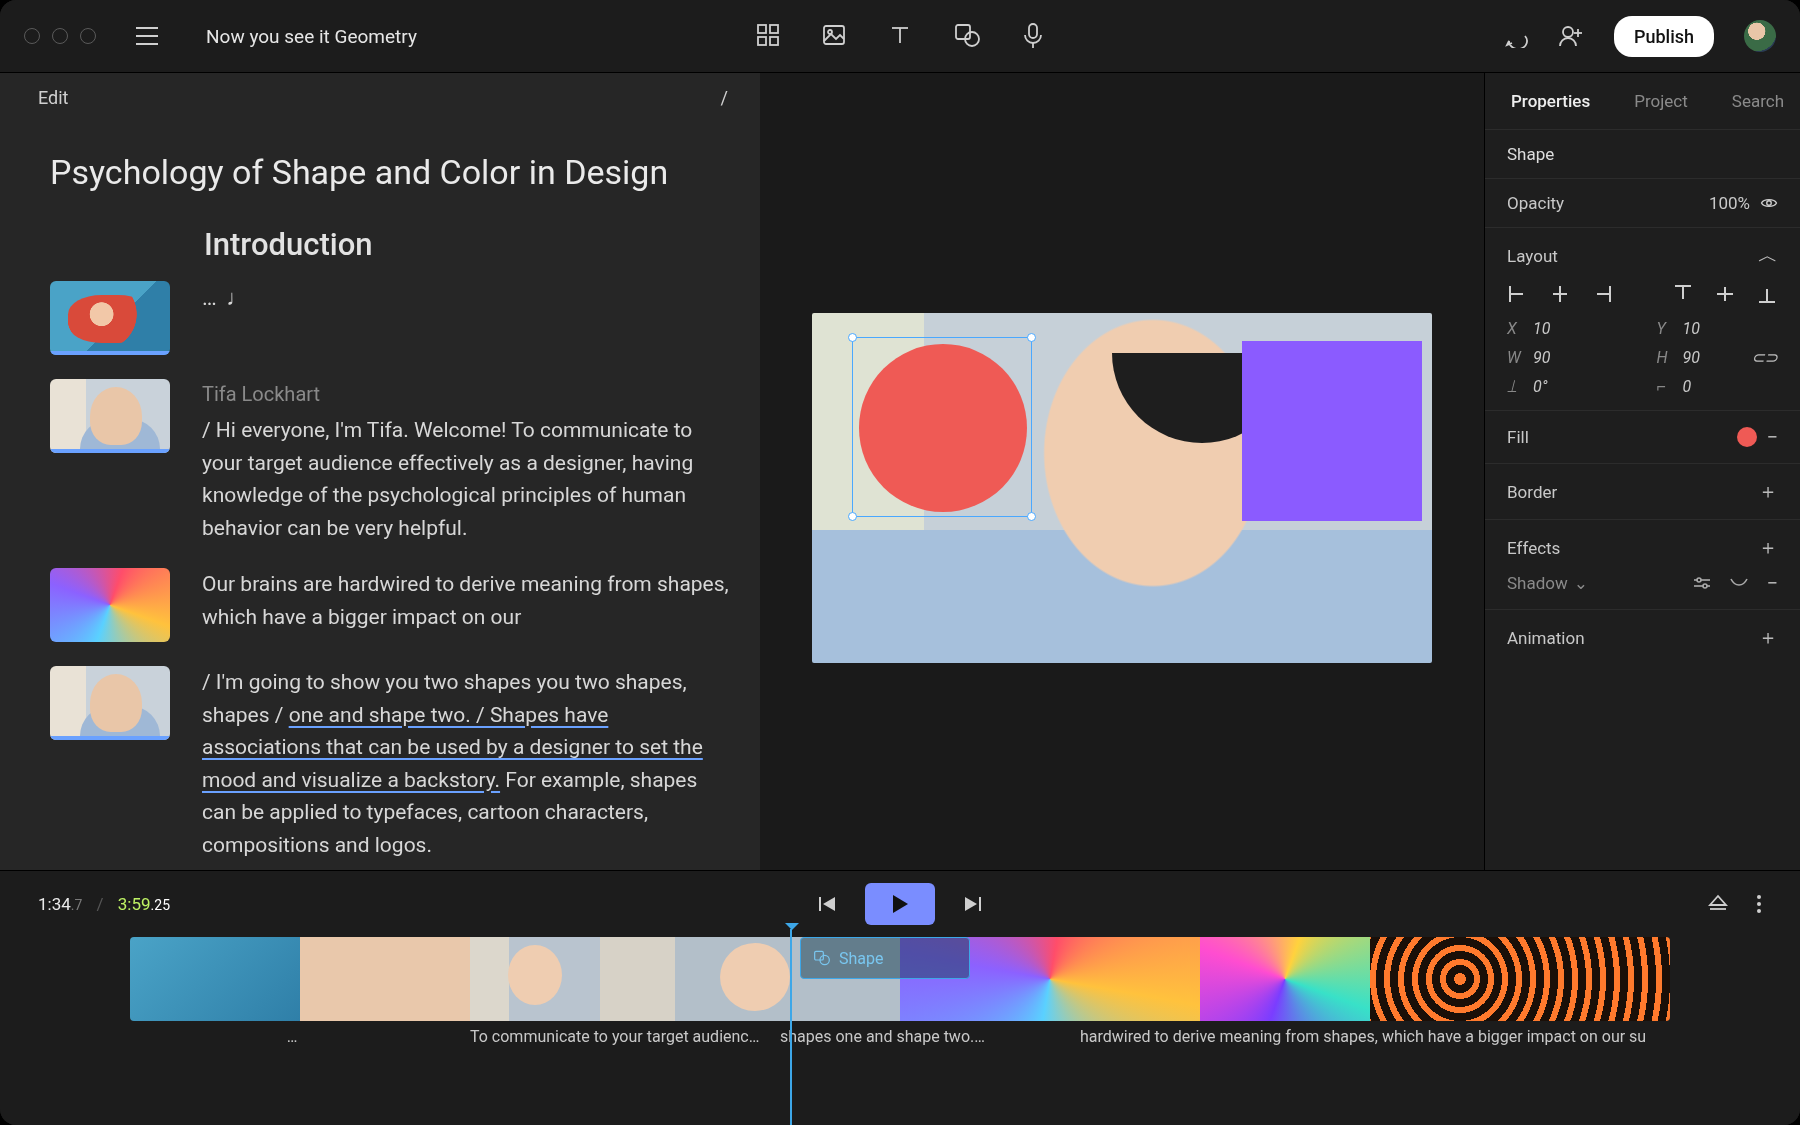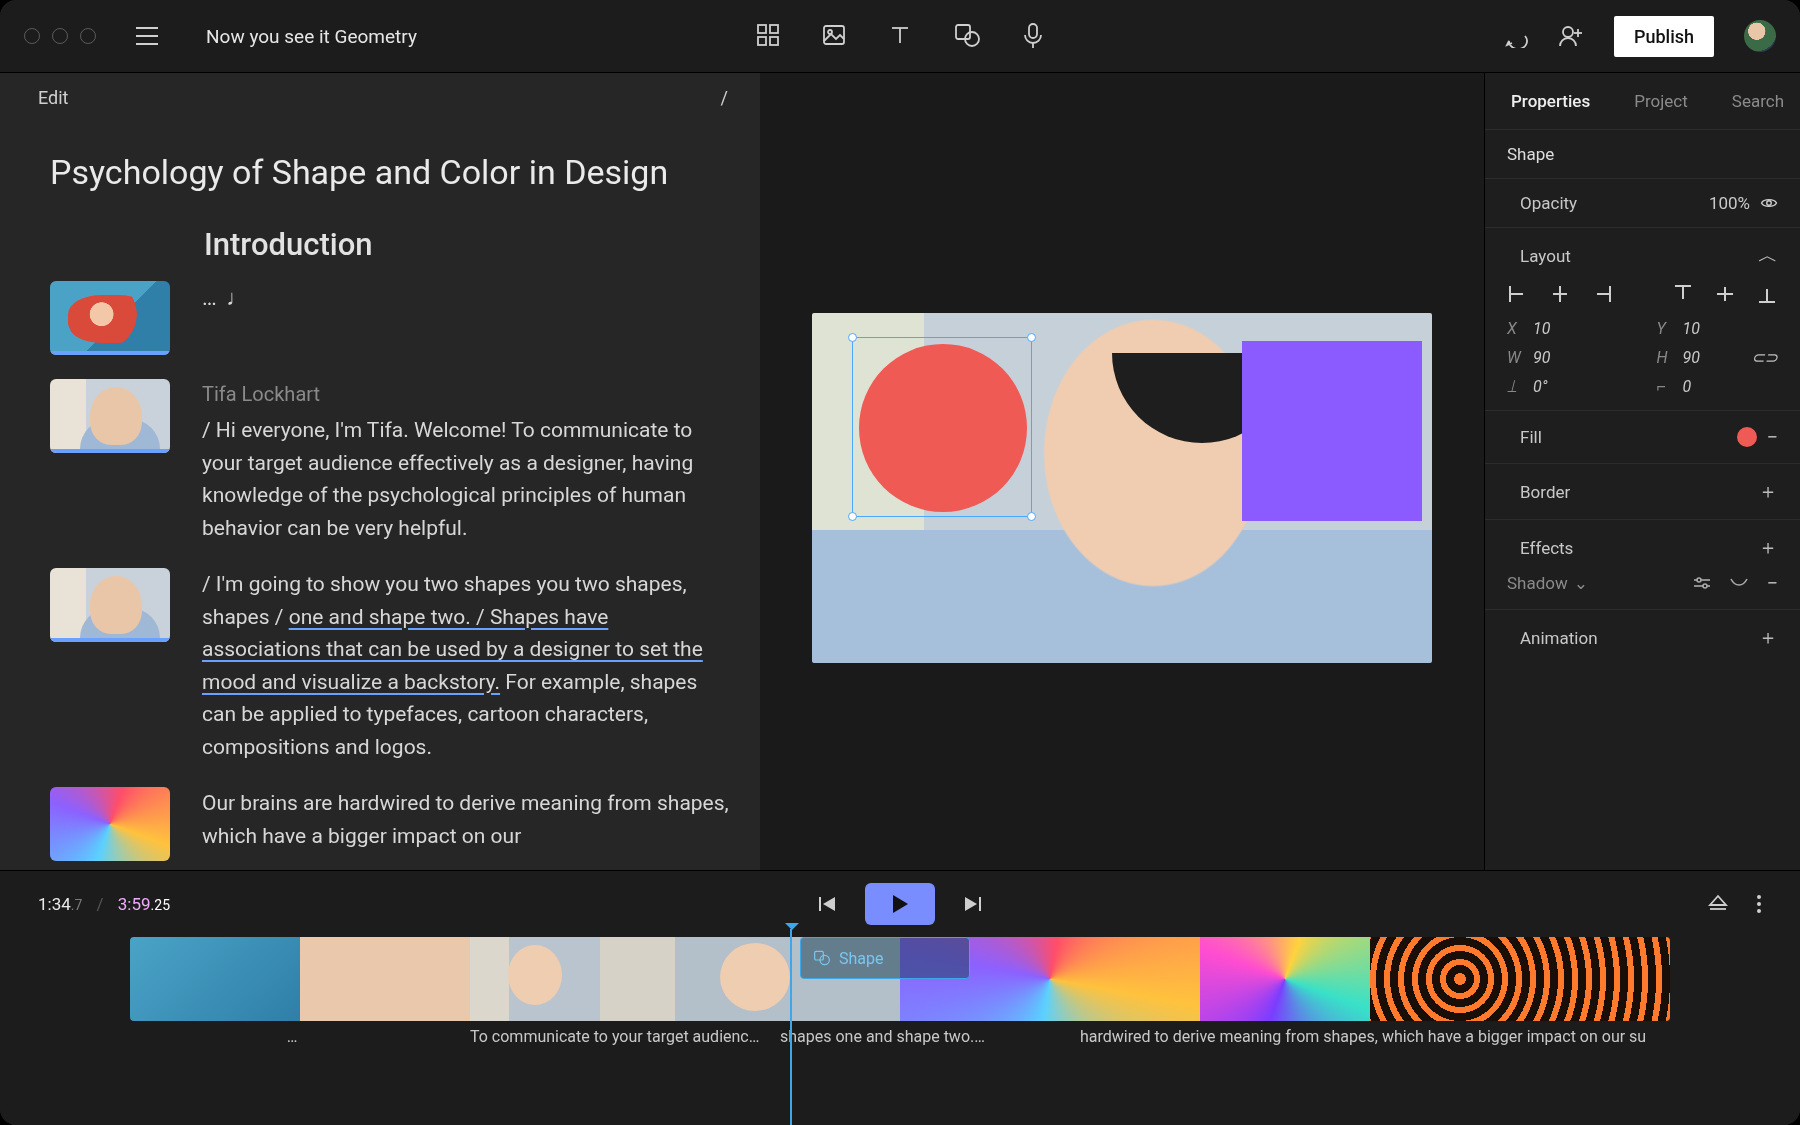--- a/index.html
+++ b/index.html
@@ -8,21 +8,21 @@
   
   .titlebar { height:72px; display:flex; align-items:center; padding:0 24px; background:#1c1c1c; }
   .traffic { display:flex; gap:12px; }
   .tl { width:16px; height:16px; border-radius:50%; border:1.5px solid #5a5a5a; }
   .hamburger { margin-left:40px; cursor:pointer; }
   .hamburger svg { display:block; }
   .doc-title { margin-left:48px; font-size:19px; color:#e6e6e6; }
   .tb-center { position:absolute; left:50%; transform:translateX(-50%); display:flex; gap:42px; }
   .tb-center .ico, .tb-right .ico { color:#cfcfcf; cursor:pointer; }
   .tb-right { margin-left:auto; display:flex; align-items:center; gap:30px; }
-  .publish { background:#fff; color:#111; font-size:18px; font-weight:500; padding:10px 20px; border-radius:2px; cursor:pointer; }
+  .publish { background:#fff; color:#111; font-size:18px; font-weight:500; padding:10px 20px; border-radius:18px; cursor:pointer; }
   .avatar { width:32px; height:32px; border-radius:50%; background: radial-gradient(circle at 40% 35%, #e9c6a8 0 30%, #3a6b46 31% 70%, #2a3d55 71% 100%); }
   
   .main { flex:1; display:flex; min-height:0; border-top:1px solid #000;justify-content:center; }
   
   .left { width:760px; background:#262626; display:flex; flex-direction:column; padding:14px 0 0 0; overflow:hidden; }
   .left-head { display:flex; justify-content:space-between; padding:0 32px 0 38px; font-size:18px; color:#d0d0d0; }
   .page-title { font-size:34px; font-weight:400; color:#eaeaea; padding:44px 50px 28px 50px; }
   .section-title { font-size:31px; font-weight:500; color:#e2e2e2; padding:6px 0 18px 204px; }
   .script { padding:0 30px 0 50px; overflow:hidden; }
   .row { display:flex; gap:32px; margin-bottom:24px; }
@@ -53,39 +53,39 @@
   .sel .h { position:absolute; width:9px; height:9px; background:#fff; border:1px solid #4aa8ff; border-radius:50%; }
   .sel .h.tl{top:-5px;left:-5px}.sel .h.tr{top:-5px;right:-5px}.sel .h.bl{bottom:-5px;left:-5px}.sel .h.br{bottom:-5px;right:-5px}
   .circle { position:absolute; width:168px; height:168px; border-radius:50%; background:#ef5a55; }
   .square { position:absolute; width:180px; height:180px; background:#8b5bff; }
   
   .right { width:316px; background:#1e1e1e; border-left:1px solid #000; display:flex; flex-direction:column; font-size:17px; color:#c8c8c8; }
   .tabs { display:flex; justify-content:space-between; padding:18px 26px;gap:44px; }
   .tabs span { color:#8a8a8a; cursor:pointer; }
   .tabs span.active { color:#eee; font-weight:500; }
   .sec { padding:14px 22px; border-top:1px solid #2c2c2c; }
-  .sec-head { display:flex; justify-content:space-between; align-items:center;margin-left:13px; }
+  .sec-head { display:flex; justify-content:space-between; align-items:center; }
   .sec-title { color:#ddd; }
   .kv { display:flex; align-items:center; gap:10px; }
   .eye { width:18px; height:18px; }
   .aligns { display:flex; justify-content:space-between; margin-top:14px; }
   .aligns .ic { width:22px; height:22px; color:#bdbdbd; cursor:pointer; }
   .grid2 { display:grid; grid-template-columns:1fr 1fr; gap:10px 28px; margin-top:14px; font-size:16px;font-style:italic; }
   .grid2 .lab { color:#888; display:inline-block; width:22px; }
   .fill-dot { width:20px; height:20px; border-radius:50%; background:#ef5a55; }
   .plus, .chev, .minus { color:#bbb; cursor:pointer; font-size:20px; }
   .shadow-row { display:flex; justify-content:space-between; align-items:center; margin-top:10px; color:#8a8a8a; }
   
   .bottom { height:255px; background:#1c1c1c; border-top:1px solid #000; display:flex; flex-direction:column; }
   .transport { height:66px; display:flex; align-items:center; padding:0 38px; position:relative; }
   .time { font-size:17px; }
   .time .cur { color:#eaeaea; }
   .time .sub { color:#7a7a7a; font-size:14px; }
   .time .sep { color:#555; margin:0 10px; }
-  .time .tot { color:#f0abfc; }
+  .time .tot { color:#bef264; }
   .tcenter { position:absolute; left:50%; transform:translateX(-50%); display:flex; align-items:center; gap:28px; }
   .play { width:70px; height:42px; border-radius:6px; background:#7a8dff; display:flex; align-items:center; justify-content:center; cursor:pointer; }
   .tright { margin-left:auto; display:flex; gap:28px; color:#cfcfcf; }
   .timeline { flex:1; position:relative; padding:0 130px; }
   .track { position:relative; height:84px; border-radius:4px; overflow:hidden; display:flex; }
   .clip { height:100%; position:relative; }
   .clip.pool { flex:0 0 170px; background:linear-gradient(135deg,#4aa3c7,#2f7fa8);} 
   .clip.skin { flex:0 0 170px; background:#e9c8ab;} 
   .clip.woman1 { flex:0 0 130px; background:linear-gradient(90deg,#dcd7cc 0 30%,#b9c4cf 30% 100%);} 
   .clip.woman1::after{content:"";position:absolute;left:38px;top:8px;width:54px;height:60px;border-radius:50%;background:#efcdb1;}
@@ -203,32 +203,32 @@
           <div class="thumb th-woman">
               <div class="bar"></div>
             </div>
           <div class="txt">
             <div class="speaker">Tifa Lockhart</div>
             <span>/ Hi everyone, I'm Tifa. Welcome! To communicate to your target audience effectively as a designer, having knowledge of the psychological principles of human behavior can be very helpful.</span>
           </div>
         </div>
 
         <div class="row">
+          <div class="thumb th-art"></div>
+          <div class="txt">
+            <span>Our brains are hardwired to derive meaning from shapes, which have a bigger impact on our</span>
+          </div>
+        </div>
+
+        <div class="row">
           <div class="thumb th-woman">
               <div class="bar"></div>
             </div>
           <div class="txt">
             <span>/ I'm going to show you two shapes you two shapes, shapes / </span><span class="und">one and shape two. / Shapes have associations that can be used by a designer to set the mood and visualize a backstory.</span><span> For example, shapes can be applied to typefaces, cartoon characters, compositions and logos.</span>
-          </div>
-        </div>
-
-        <div class="row">
-          <div class="thumb th-art"></div>
-          <div class="txt">
-            <span>Our brains are hardwired to derive meaning from shapes, which have a bigger impact on our</span>
           </div>
         </div>
       </div>
     </div>
 
     <div class="center">
       <div class="canvas">
         <div class="square" style="left:430px; top:28px;"></div>
         <div class="sel" style="left:40px; top:24px; width:180px; height:180px;">
           <div class="circle" style="left:6px; top:6px;"></div>

